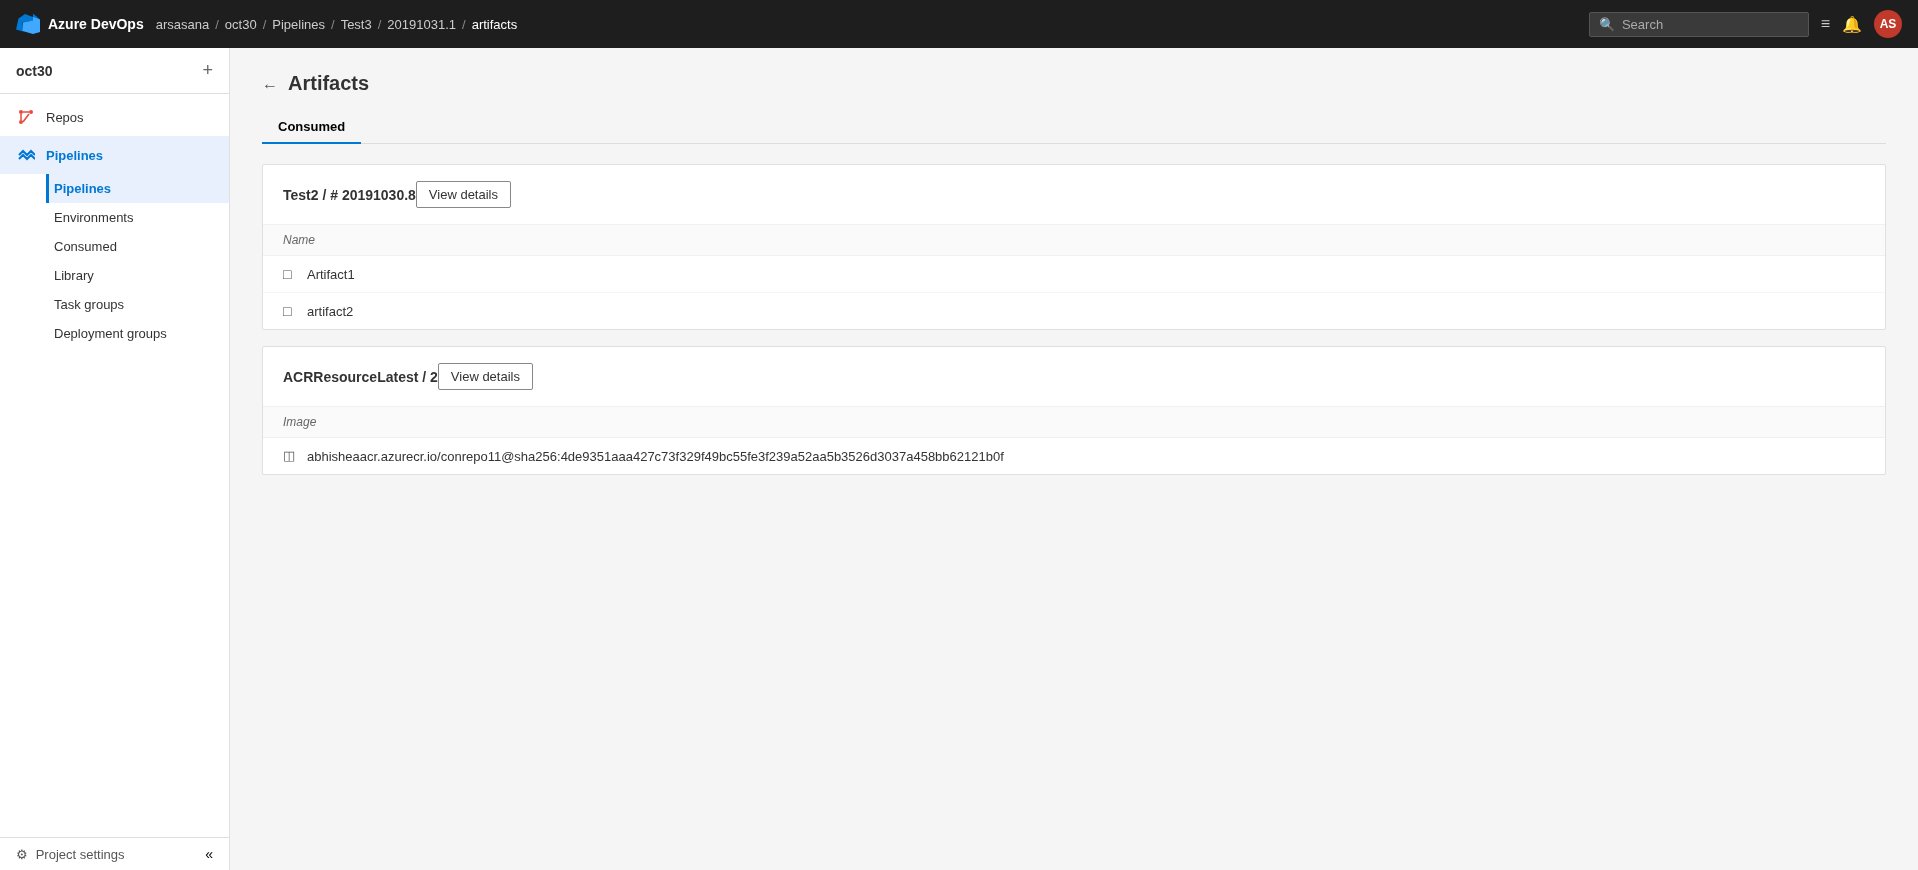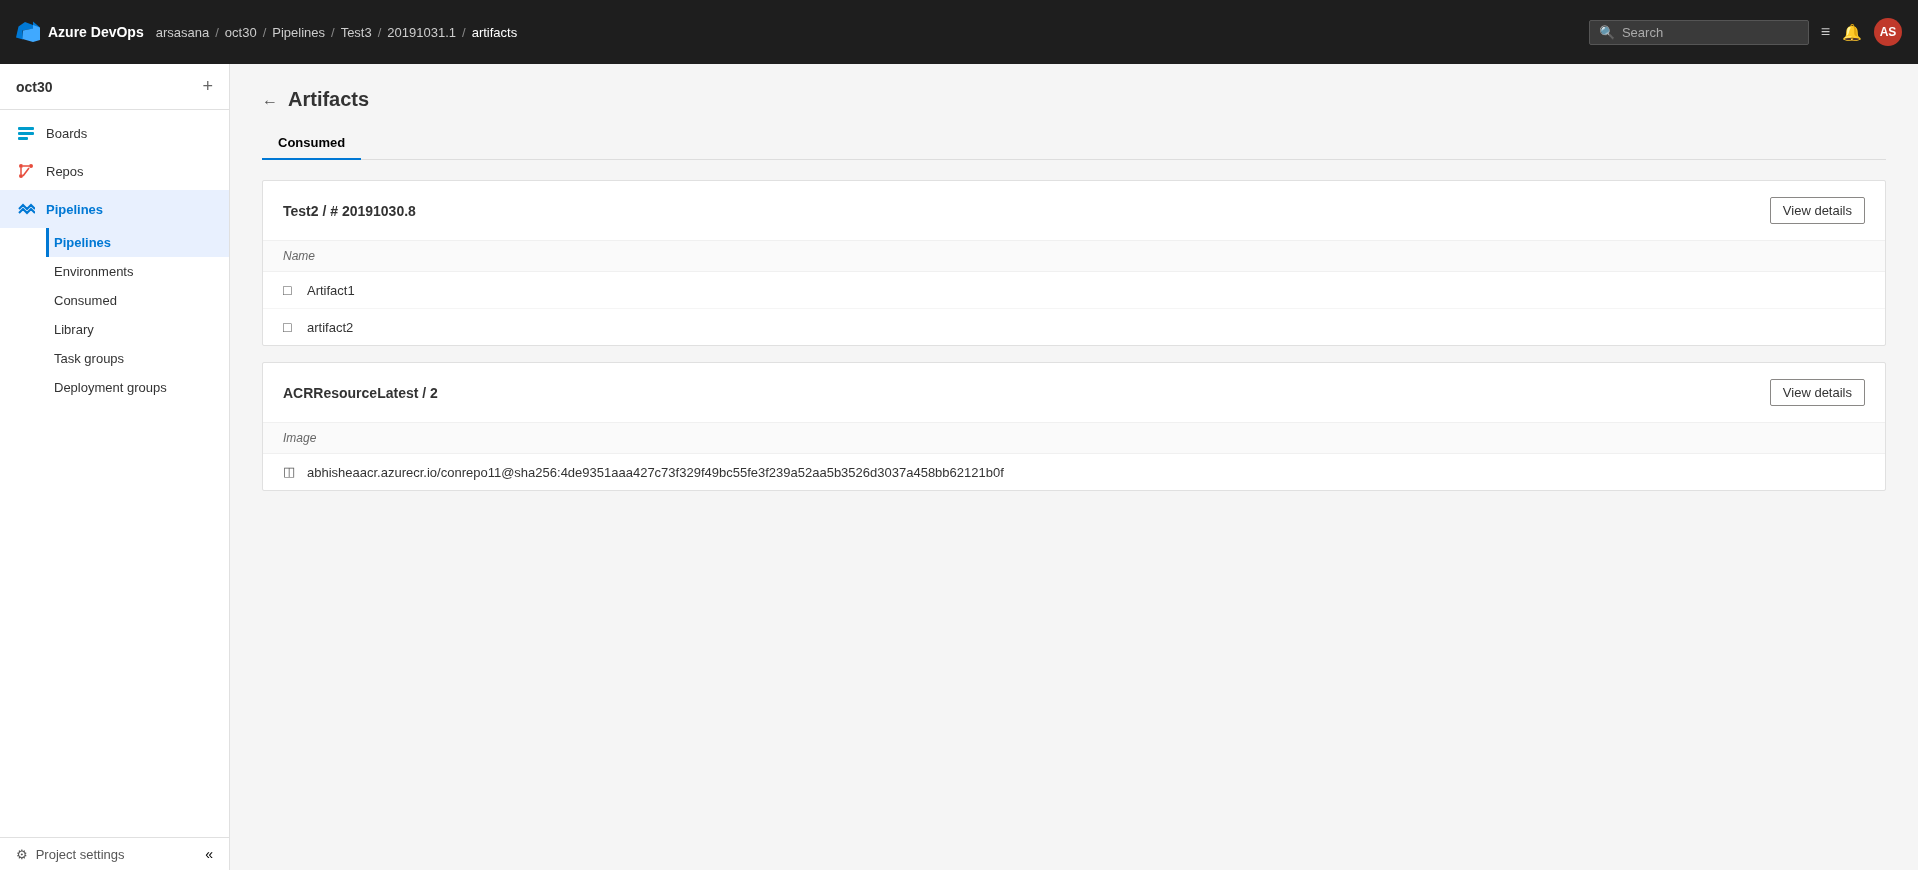--- a/index.html
+++ b/index.html
@@ -1,20 +1,20 @@
 <!DOCTYPE html>
 <html><head>
   <meta charset="utf-8">
   <style>
     * { box-sizing: border-box; margin: 0; padding: 0; }
     body { font-family: "Segoe UI", Arial, sans-serif; font-size: 14px; background: #f5f5f5; display: flex; flex-direction: column; height: 870px; overflow: hidden; }
 
     
     .topbar {
-      height: 64px;
+      height: 48px;
       background: #1e1e1e;
       display: flex;
       align-items: center;
       padding: 0 16px;
       flex-shrink: 0;
       gap: 12px;
     }
     .topbar-logo {
       display: flex;
       align-items: center;
@@ -213,21 +213,20 @@
     
     .card {
       background: #fff;
       border: 1px solid #e0e0e0;
       border-radius: 2px;
       margin-bottom: 16px;
     }
     .card-header {
       display: flex;
       align-items: center;
-      justify-content: space-between;
       padding: 16px 20px;
       border-bottom: 1px solid #f0f0f0;
     }
     .card-title {
       font-size: 14px;
       font-weight: 600;
       color: #333;
     }
     .view-details-btn {
       background: #fff;
@@ -311,30 +310,20 @@
 <div class="main-layout">
 
   <div class="sidebar">
     <div class="sidebar-header">
       <span class="sidebar-project-name">oct30</span>
       <button class="sidebar-add-btn">+</button>
     </div>
     <nav class="sidebar-nav">
 
 
-      <div class="sidebar-item">
-        <div class="icon-box">
-          <svg width="18" height="18" viewBox="0 0 18 18" fill="none">
-              <rect x="1" y="3" width="16" height="3" rx="1" fill="#009ccc"></rect>
-              <rect x="1" y="8" width="16" height="3" rx="1" fill="#009ccc"></rect>
-              <rect x="1" y="13" width="10" height="3" rx="1" fill="#009ccc"></rect>
-            </svg>
-        </div>
-        <span>Boards</span>
-      </div>
 
       <div class="sidebar-item">
         <div class="icon-box">
           <svg width="18" height="18" viewBox="0 0 18 18" fill="none">
               <circle cx="4" cy="4" r="2" fill="#e74c3c"></circle>
               <circle cx="4" cy="14" r="2" fill="#e74c3c"></circle>
               <circle cx="14" cy="4" r="2" fill="#e74c3c"></circle>
               <line x1="4" y1="6" x2="4" y2="12" stroke="#e74c3c" stroke-width="1.5"></line>
               <line x1="6" y1="4" x2="12" y2="4" stroke="#e74c3c" stroke-width="1.5"></line>
               <line x1="6" y1="14" x2="12" y2="6" stroke="#e74c3c" stroke-width="1.5"></line>

